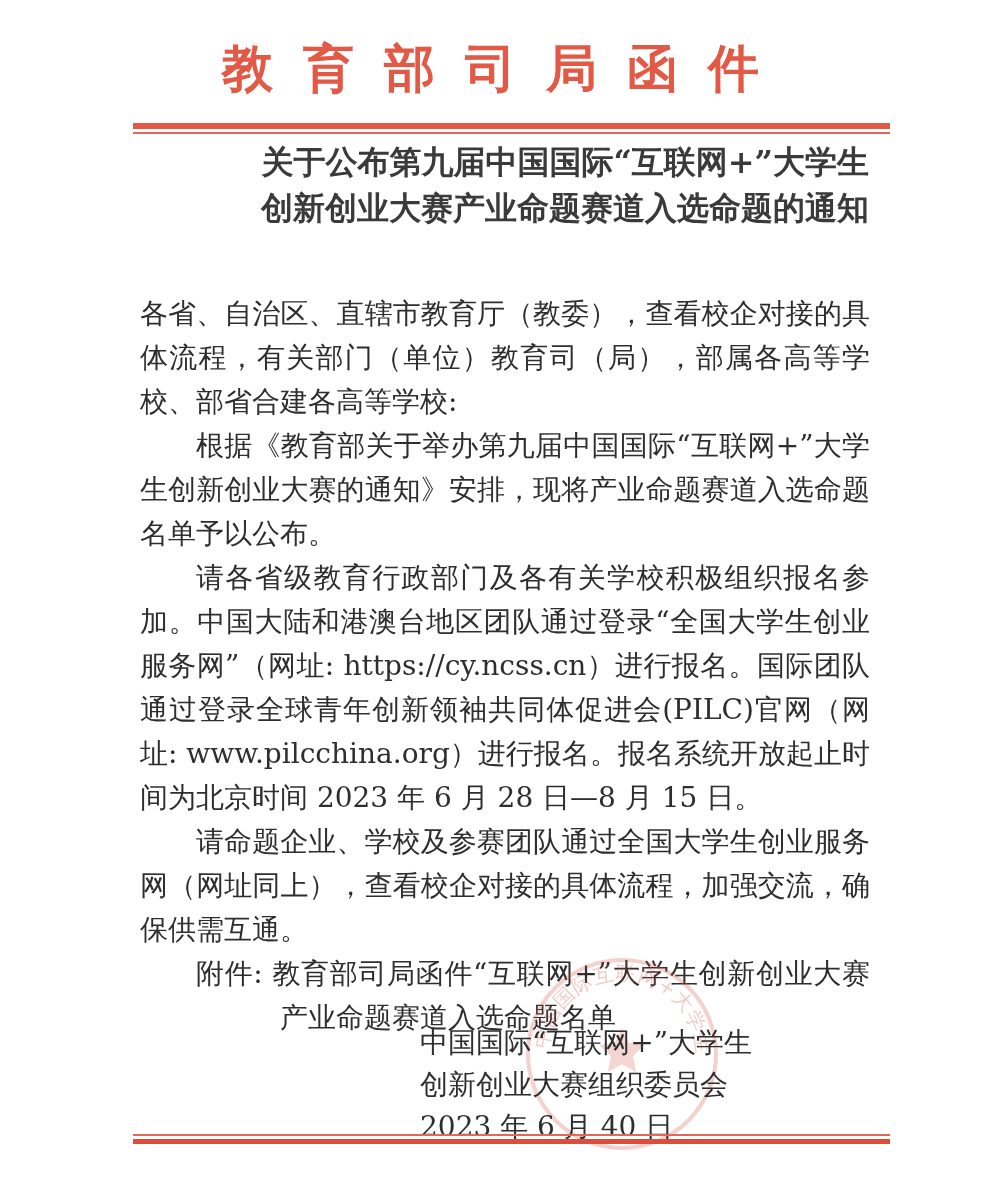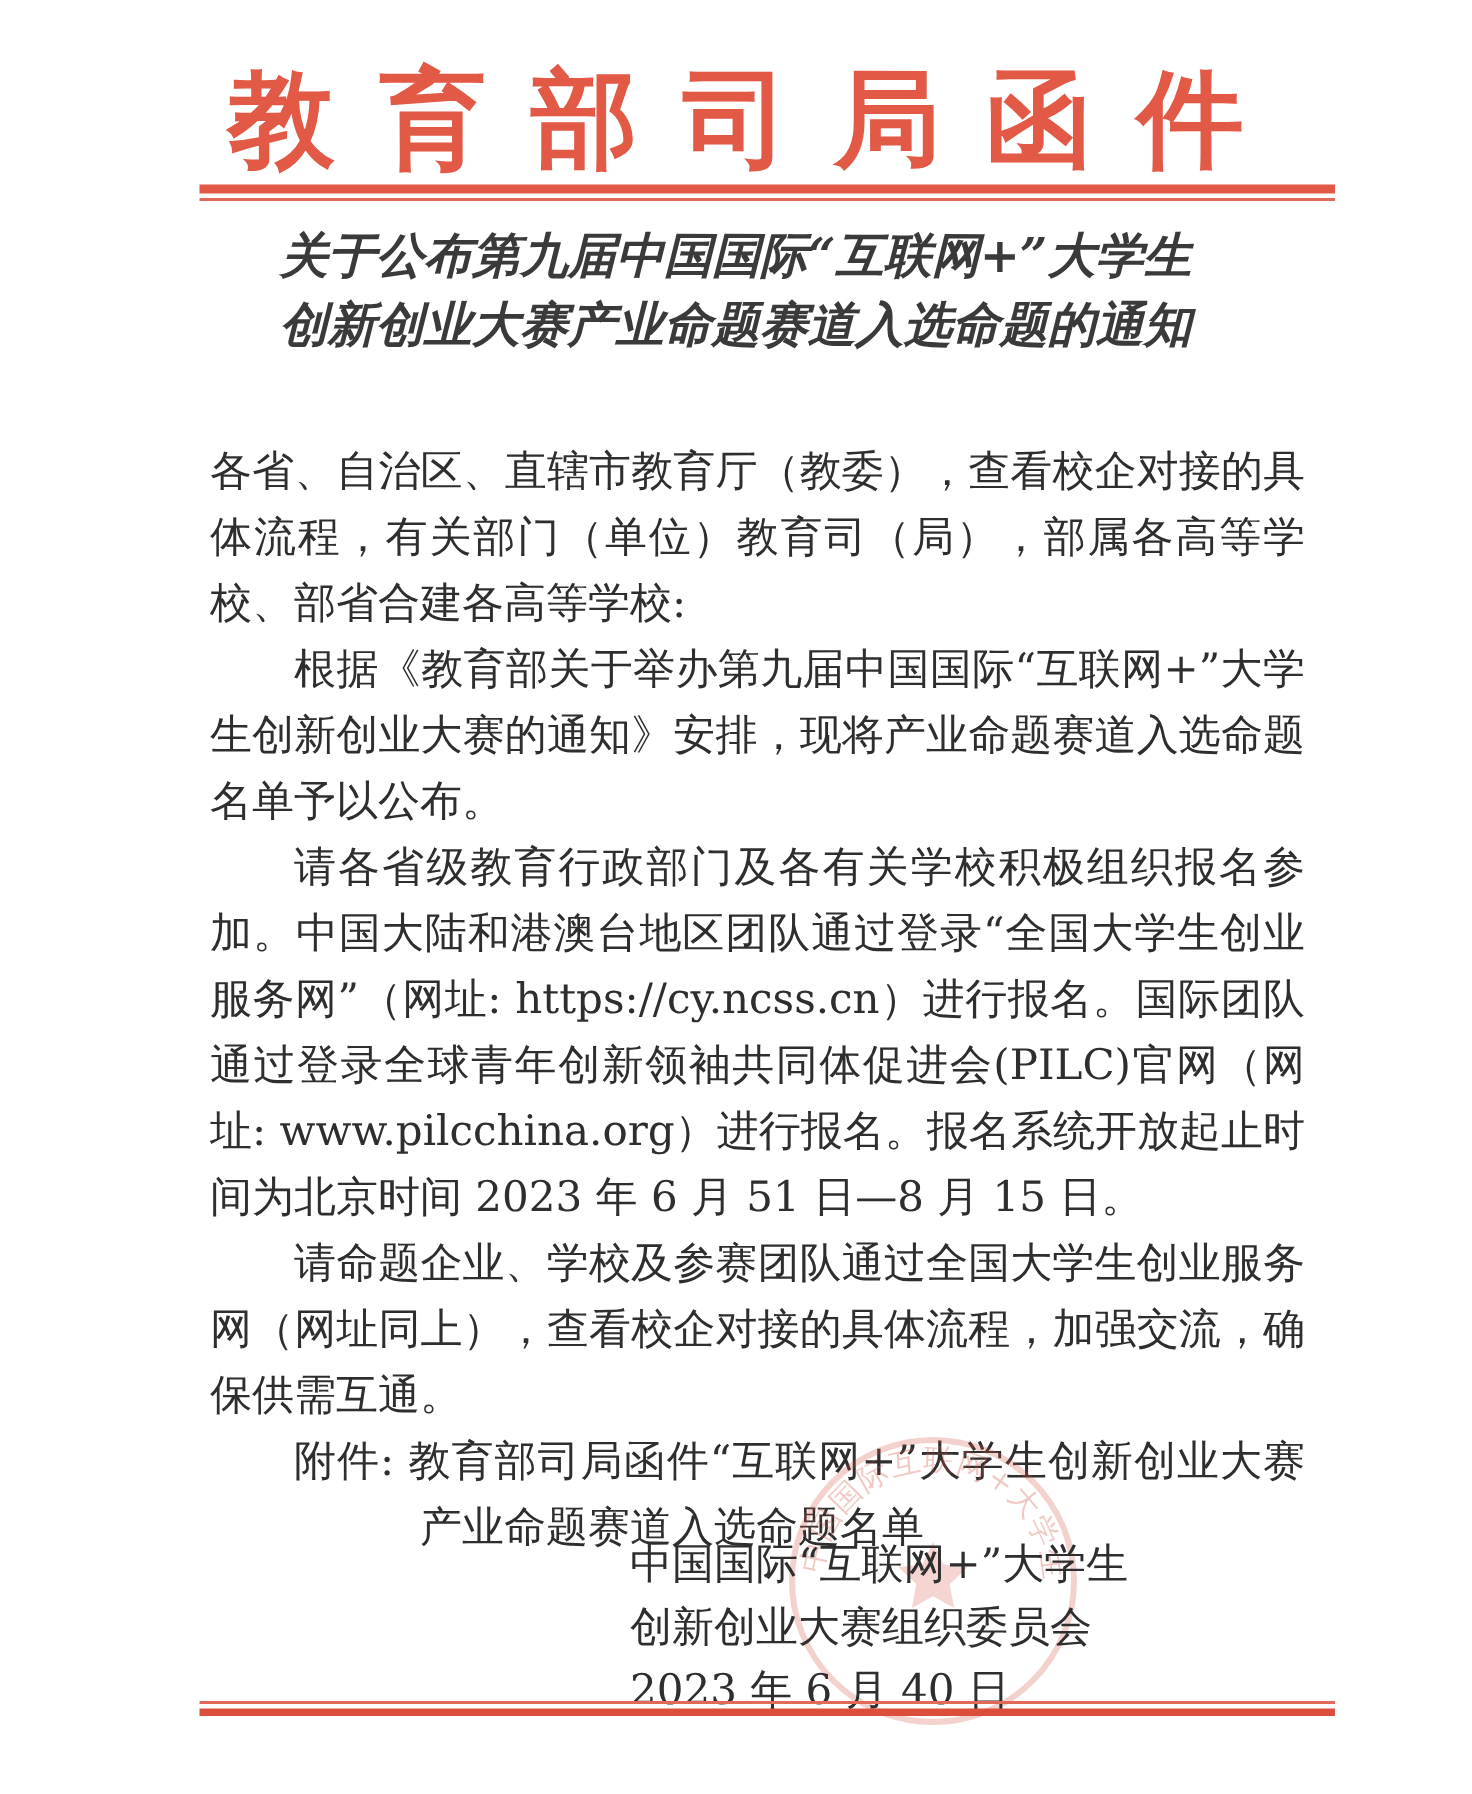--- a/index.html
+++ b/index.html
@@ -12,46 +12,45 @@
     position:relative;
     width:981px;height:1196px;
     background:radial-gradient(130% 110% at 50% 45%, #ffffff 72%, #f5f4f2 100%);
     overflow:hidden;
   }
   
   .letterhead-title{
     margin:42px 0 0 0;
     text-align:center;
     color:#e25946;
-    font-size:71px;
+    font-size:51px;
     font-weight:bold;
     letter-spacing:30px;
     text-indent:30px;
     line-height:1.05;
     white-space:nowrap;
   }
   .rule{position:absolute;left:133px;width:757px;}
   .rule-top{top:123px;}
   .rule-top .thick{height:6px;background:#e25946;}
   .rule-top .gap{height:3px;}
   .rule-top .thin{height:2px;background:#e06a57;}
   .rule-bottom{top:1134px;}
   .rule-bottom .thin{height:2px;background:#e06a57;}
   .rule-bottom .gap{height:3px;}
   .rule-bottom .thick{height:5px;background:#db4e3b;}
   
   .doc-title{
-    margin:30px auto 0 auto;
+    margin:43px auto 0 auto;
     width:757px;
-    text-align:center;
+    text-align:right;
     font-size:32px;
     font-weight:bold;
     color:#3a3a3a;
     line-height:46px;
-    font-style:italic;
   }
   
   .body-text{
     position:absolute;
     left:140px;top:292px;
     width:730px;
     font-size:28px;
     line-height:44px;
     color:#2e2e2e;
     text-align:justify;
@@ -94,21 +93,21 @@
   </div>
 
   <h2 class="doc-title">
     <span>关于公布第九届中国国际“互联网+”大学生</span><br>
     <span>创新创业大赛产业命题赛道入选命题的通知</span>
   </h2>
 
   <div class="body-text">
     <p>各省、自治区、直辖市教育厅（教委），查看校企对接的具体流程，有关部门（单位）教育司（局），部属各高等学校、部省合建各高等学校:</p>
     <p class="indent">根据《教育部关于举办第九届中国国际“互联网+”大学生创新创业大赛的通知》安排，现将产业命题赛道入选命题名单予以公布。</p>
-    <p class="indent">请各省级教育行政部门及各有关学校积极组织报名参加。中国大陆和港澳台地区团队通过登录“全国大学生创业服务网”（网址: https://cy.ncss.cn）进行报名。国际团队通过登录全球青年创新领袖共同体促进会(PILC)官网（网址: www.pilcchina.org）进行报名。报名系统开放起止时间为北京时间 2023 年 6 月 51 日—8 月 15 日。</p>
+    <p class="indent">请各省级教育行政部门及各有关学校积极组织报名参加。中国大陆和港澳台地区团队通过登录“全国大学生创业服务网”（网址: https://cy.ncss.cn）进行报名。国际团队通过登录全球青年创新领袖共同体促进会(PILC)官网（网址: www.pilcchina.org）进行报名。报名系统开放起止时间为北京时间 2023 年 6 月 28 日—8 月 15 日。</p>
     <p class="indent">请命题企业、学校及参赛团队通过全国大学生创业服务网（网址同上），查看校企对接的具体流程，加强交流，确保供需互通。</p>
     <p class="attachment"><span>附件: </span><span>教育部司局函件“互联网+”大学生创新创业大赛产业命题赛道入选命题名单</span></p>
   </div>
 
   <div class="seal">
     <svg width="204" height="204" viewBox="0 0 204 204">
       <defs>
         <path id="sealArc" d="M 28,102 A 74,74 0 1 1 176,102"></path>
       </defs>
       <circle cx="102" cy="102" r="94" fill="none" stroke="#cf5143" stroke-width="4" opacity="0.26"></circle>

